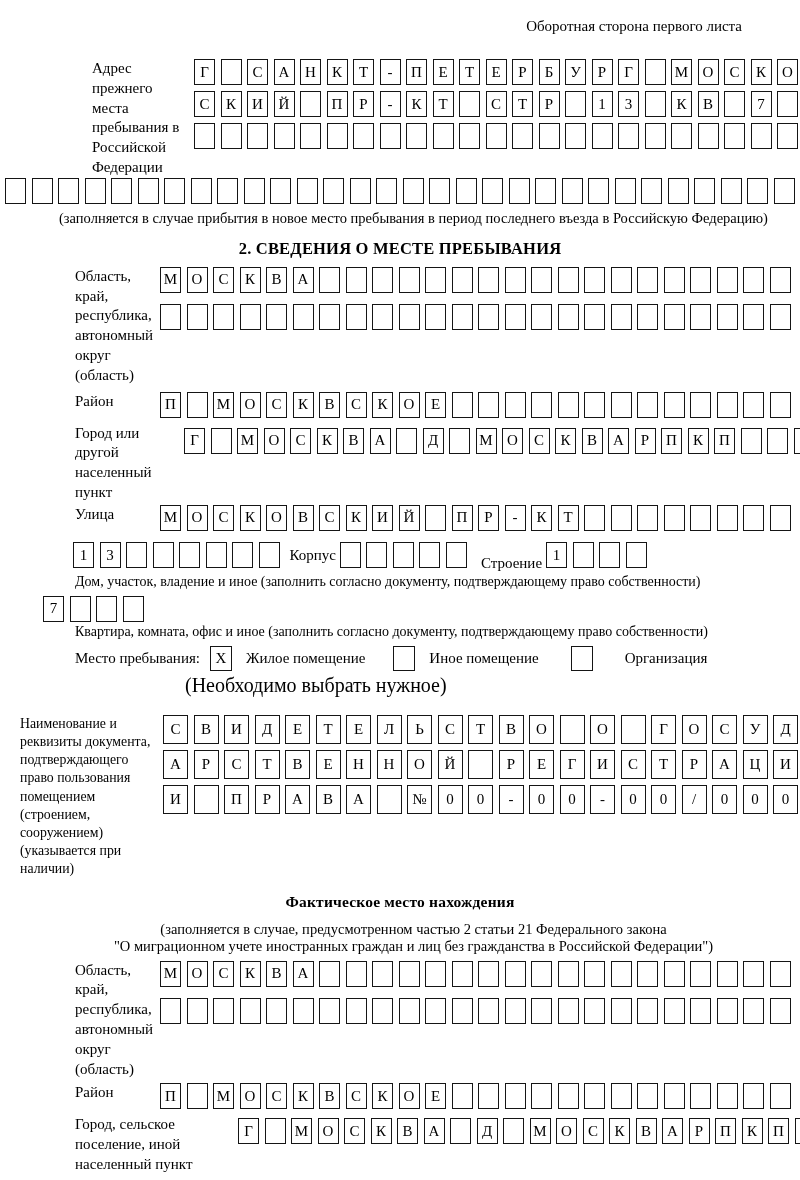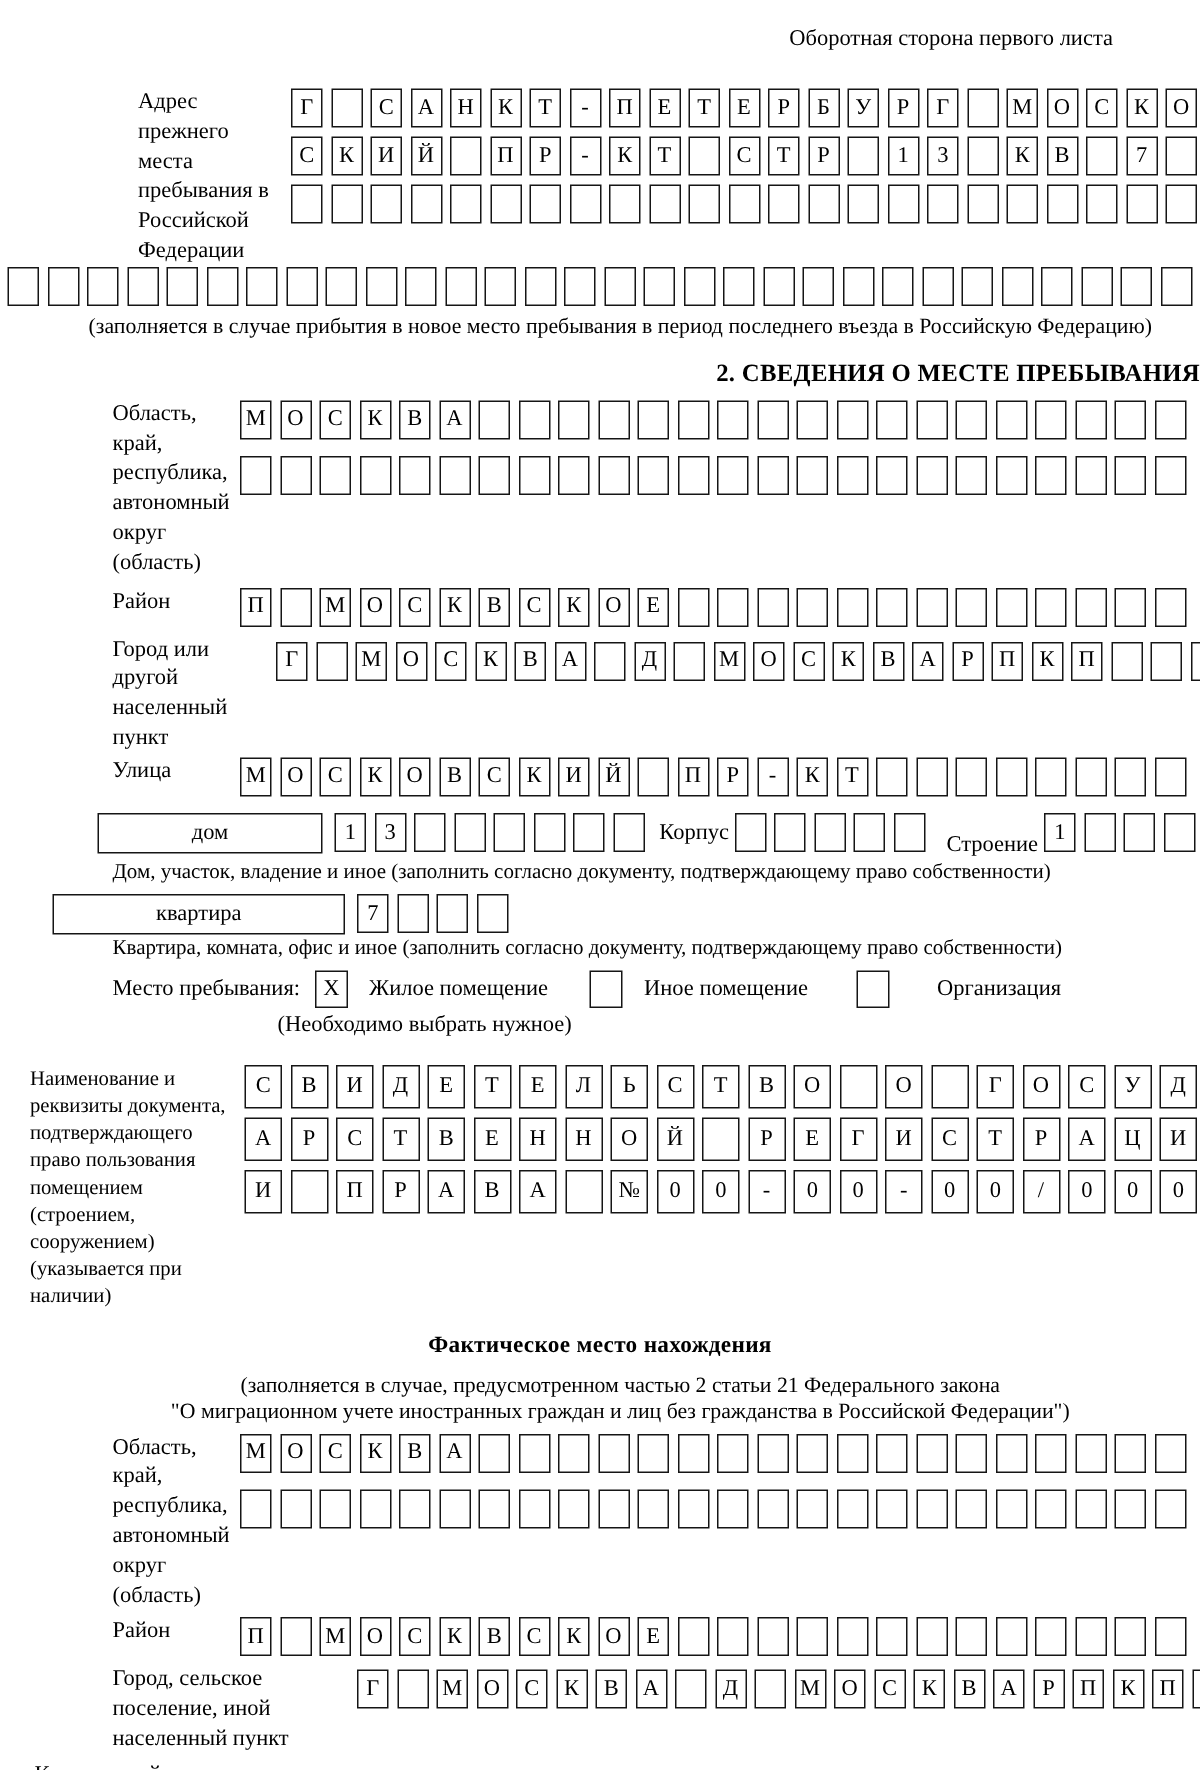--- a/index.html
+++ b/index.html
@@ -137,21 +137,21 @@
     <span class="cell"></span>
     <span class="cell"></span>
     <span class="cell"></span>
     <span class="cell"></span>
     <span class="cell"></span>
     <span class="cell"></span>
     <span class="cell"></span>
   </div>
 <div class="note">(заполняется в случае прибытия в новое место пребывания в период последнего въезда в Российскую Федерацию)</div>
 
-<div class="heading" style="margin-top:12px;text-align:right;">2. СВЕДЕНИЯ О МЕСТЕ ПРЕБЫВАНИЯ</div>
+<div class="heading" style="margin-top:12px;">2. СВЕДЕНИЯ О МЕСТЕ ПРЕБЫВАНИЯ</div>
 
 <div class="block" style="margin:8px 0 0 75px;">
   <div class="lbl" style="width:82px;">Область, край, республика, автономный округ (область)</div>
   <div class="rows" style="margin-left:3px;">
     <div class="cellrow" style="margin-bottom:11px;">
         <span class="cell">М</span>
         <span class="cell">О</span>
         <span class="cell">С</span>
         <span class="cell">К</span>
         <span class="cell">В</span>
@@ -294,21 +294,20 @@
         <span class="cell"></span>
         <span class="cell"></span>
         <span class="cell"></span>
         <span class="cell"></span>
         <span class="cell"></span>
       </div>
   </div>
 </div>
 
 <div style="display:flex;align-items:center;margin:2px 0 0 65px;">
-  <div class="labelbox" style="width:150px;">дом</div>
   <div class="cellrow" style="margin:0 0 0 8px;">
       <span class="cell">1</span>
       <span class="cell">3</span>
       <span class="cell"></span>
       <span class="cell"></span>
       <span class="cell"></span>
       <span class="cell"></span>
       <span class="cell"></span>
       <span class="cell"></span>
     </div>
@@ -324,40 +323,39 @@
   <div class="cellrow" style="margin:0;">
       <span class="cell">1</span>
       <span class="cell"></span>
       <span class="cell"></span>
       <span class="cell"></span>
     </div>
 </div>
 <div class="caption">Дом, участок, владение и иное (заполнить согласно документу, подтверждающему право собственности)</div>
 
 <div style="display:flex;align-items:center;margin:2px 0 0 35px;">
-  <div class="labelbox" style="width:195px;">квартира</div>
   <div class="cellrow" style="margin:0 0 0 8px;">
       <span class="cell">7</span>
       <span class="cell"></span>
       <span class="cell"></span>
       <span class="cell"></span>
     </div>
 </div>
 <div class="caption">Квартира, комната, офис и иное (заполнить согласно документу, подтверждающему право собственности)</div>
 
 <div style="display:flex;align-items:center;margin:4px 0 0 75px;gap:10px;">
   <span class="inline-lbl" style="padding:0;">Место пребывания:</span>
   <span class="cell chk">X</span>
   <span class="inline-lbl">Жилое помещение</span>
   <span class="cell chk" style="margin-left:14px;"></span>
   <span class="inline-lbl">Иное помещение</span>
   <span class="cell chk" style="margin-left:18px;"></span>
   <span class="inline-lbl" style="margin-left:18px;">Организация</span>
 </div>
-<div style="font-size:15px;margin:3px 0 18px 185px;">(Необходимо выбрать нужное)</div>
+<div style="font-size:20px;margin:3px 0 18px 185px;">(Необходимо выбрать нужное)</div>
 
 <div class="block" style="margin:6px 0 0 20px;">
   <div class="lbl" style="width:137px;font-size:13.8px;">Наименование и реквизиты документа, подтверждающего право пользования помещением (строением, сооружением) (указывается при наличии)</div>
   <div class="rows big" style="margin-left:6px;">
     <div class="cellrow">
         <span class="cell">С</span>
         <span class="cell">В</span>
         <span class="cell">И</span>
         <span class="cell">Д</span>
         <span class="cell">Е</span>

